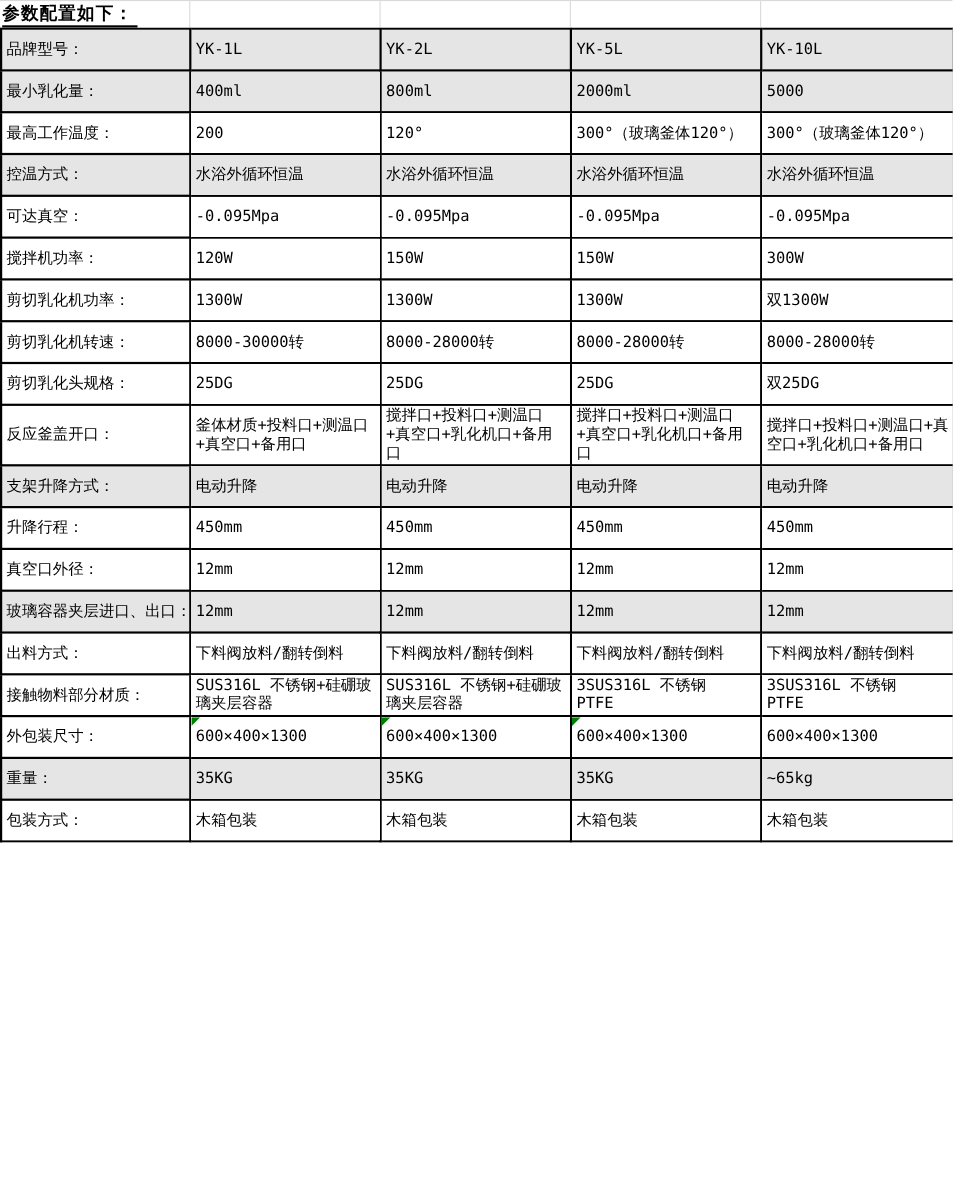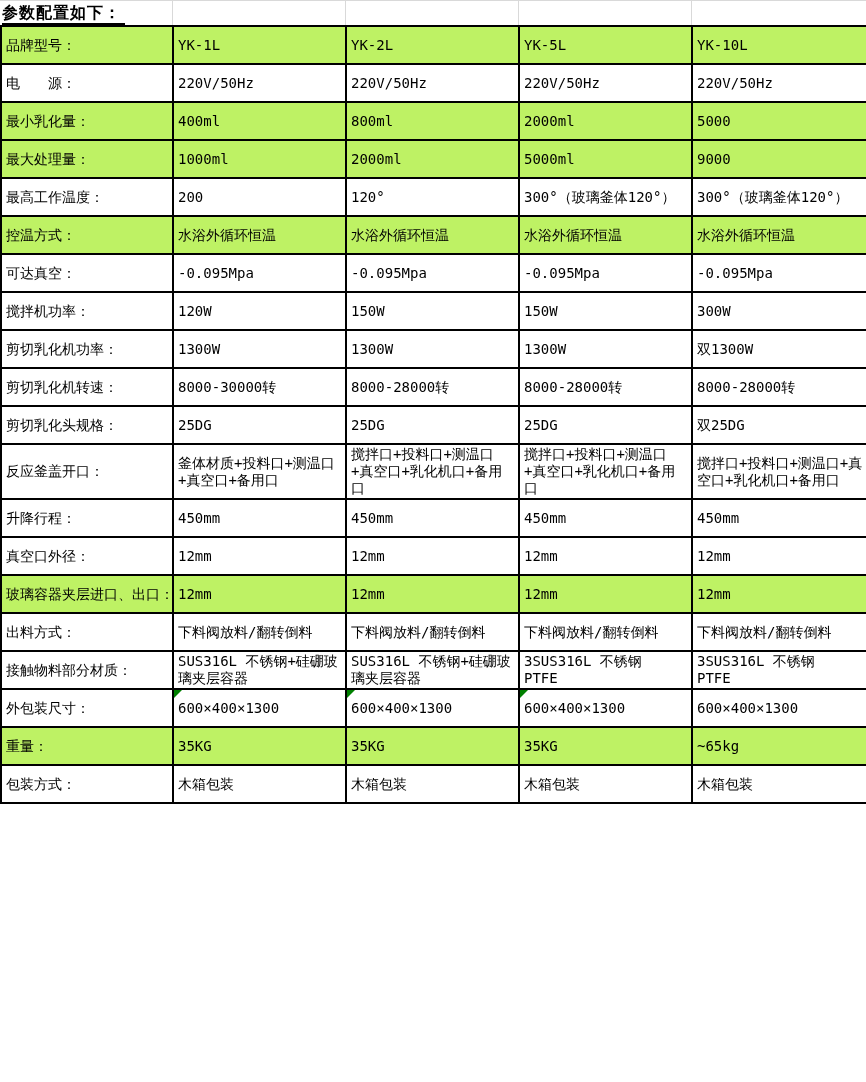--- a/index.html
+++ b/index.html
@@ -48,21 +48,21 @@
     font-size: 14px;
     line-height: 17px;
     text-align: left;
     vertical-align: middle;
     overflow: hidden;
     font-weight: normal;
     background: #ffffff;
   }
   table.spec tr { height: 38px; }
   table.spec tr.tall { height: 36px; }
-  table.spec tr.shaded td, table.spec tr.shaded th { background: #bef264; }
+  table.spec tr.shaded td, table.spec tr.shaded th { background: #e5e5e5; }
   th.header-label, th.model-cell { font-weight: bold; }
   td.label-cell { white-space: nowrap; }
   td.value-cell { position: relative; }
   td.highlight { color: #ff0000; font-weight: bold; }
   td.centered { text-align: center; }
   .corner-marker {
     position: absolute;
     left: 0;
     top: 0;
     width: 0;
@@ -93,40 +93,26 @@
   <thead>
     <tr class="shaded">
       <th class="header-label">品牌型号：</th>
     <th class="model-cell">YK-1L</th>
         <th class="model-cell">YK-2L</th>
         <th class="model-cell">YK-5L</th>
         <th class="model-cell">YK-10L</th>
       </tr>
   </thead>
   <tbody>
-      <tr>
-        <td class="label-cell">电　　源：</td>
-        <td class="value-cell">220V/50Hz</td>
-        <td class="value-cell">220V/50Hz</td>
-        <td class="value-cell">220V/50Hz</td>
-        <td class="value-cell">220V/50Hz</td>
-      </tr>
       <tr class="shaded">
         <td class="label-cell">最小乳化量：</td>
         <td class="value-cell">400ml</td>
         <td class="value-cell">800ml</td>
         <td class="value-cell">2000ml</td>
         <td class="value-cell">5000</td>
-      </tr>
-      <tr class="shaded">
-        <td class="label-cell">最大处理量：</td>
-        <td class="value-cell">1000ml</td>
-        <td class="value-cell">2000ml</td>
-        <td class="value-cell">5000ml</td>
-        <td class="value-cell">9000</td>
       </tr>
       <tr>
         <td class="label-cell">最高工作温度：</td>
         <td class="value-cell">200</td>
         <td class="value-cell">120°</td>
         <td class="value-cell">300°（玻璃釜体120°）</td>
         <td class="value-cell">300°（玻璃釜体120°）</td>
       </tr>
       <tr class="shaded">
         <td class="label-cell">控温方式：</td>
@@ -170,20 +156,27 @@
         <td class="value-cell">25DG</td>
         <td class="value-cell">双25DG</td>
       </tr>
       <tr class="tall">
         <td class="label-cell">反应釜盖开口：</td>
         <td class="value-cell">釜体材质+投料口+测温口+真空口+备用口</td>
         <td class="value-cell">搅拌口+投料口+测温口+真空口+乳化机口+备用口</td>
         <td class="value-cell">搅拌口+投料口+测温口+真空口+乳化机口+备用口</td>
         <td class="value-cell">搅拌口+投料口+测温口+真空口+乳化机口+备用口</td>
       </tr>
+      <tr class="shaded">
+        <td class="label-cell">支架升降方式：</td>
+        <td class="value-cell">电动升降</td>
+        <td class="value-cell">电动升降</td>
+        <td class="value-cell">电动升降</td>
+        <td class="value-cell">电动升降</td>
+      </tr>
       <tr>
         <td class="label-cell">升降行程：</td>
         <td class="value-cell">450mm</td>
         <td class="value-cell">450mm</td>
         <td class="value-cell">450mm</td>
         <td class="value-cell">450mm</td>
       </tr>
       <tr>
         <td class="label-cell">真空口外径：</td>
         <td class="value-cell">12mm</td>

